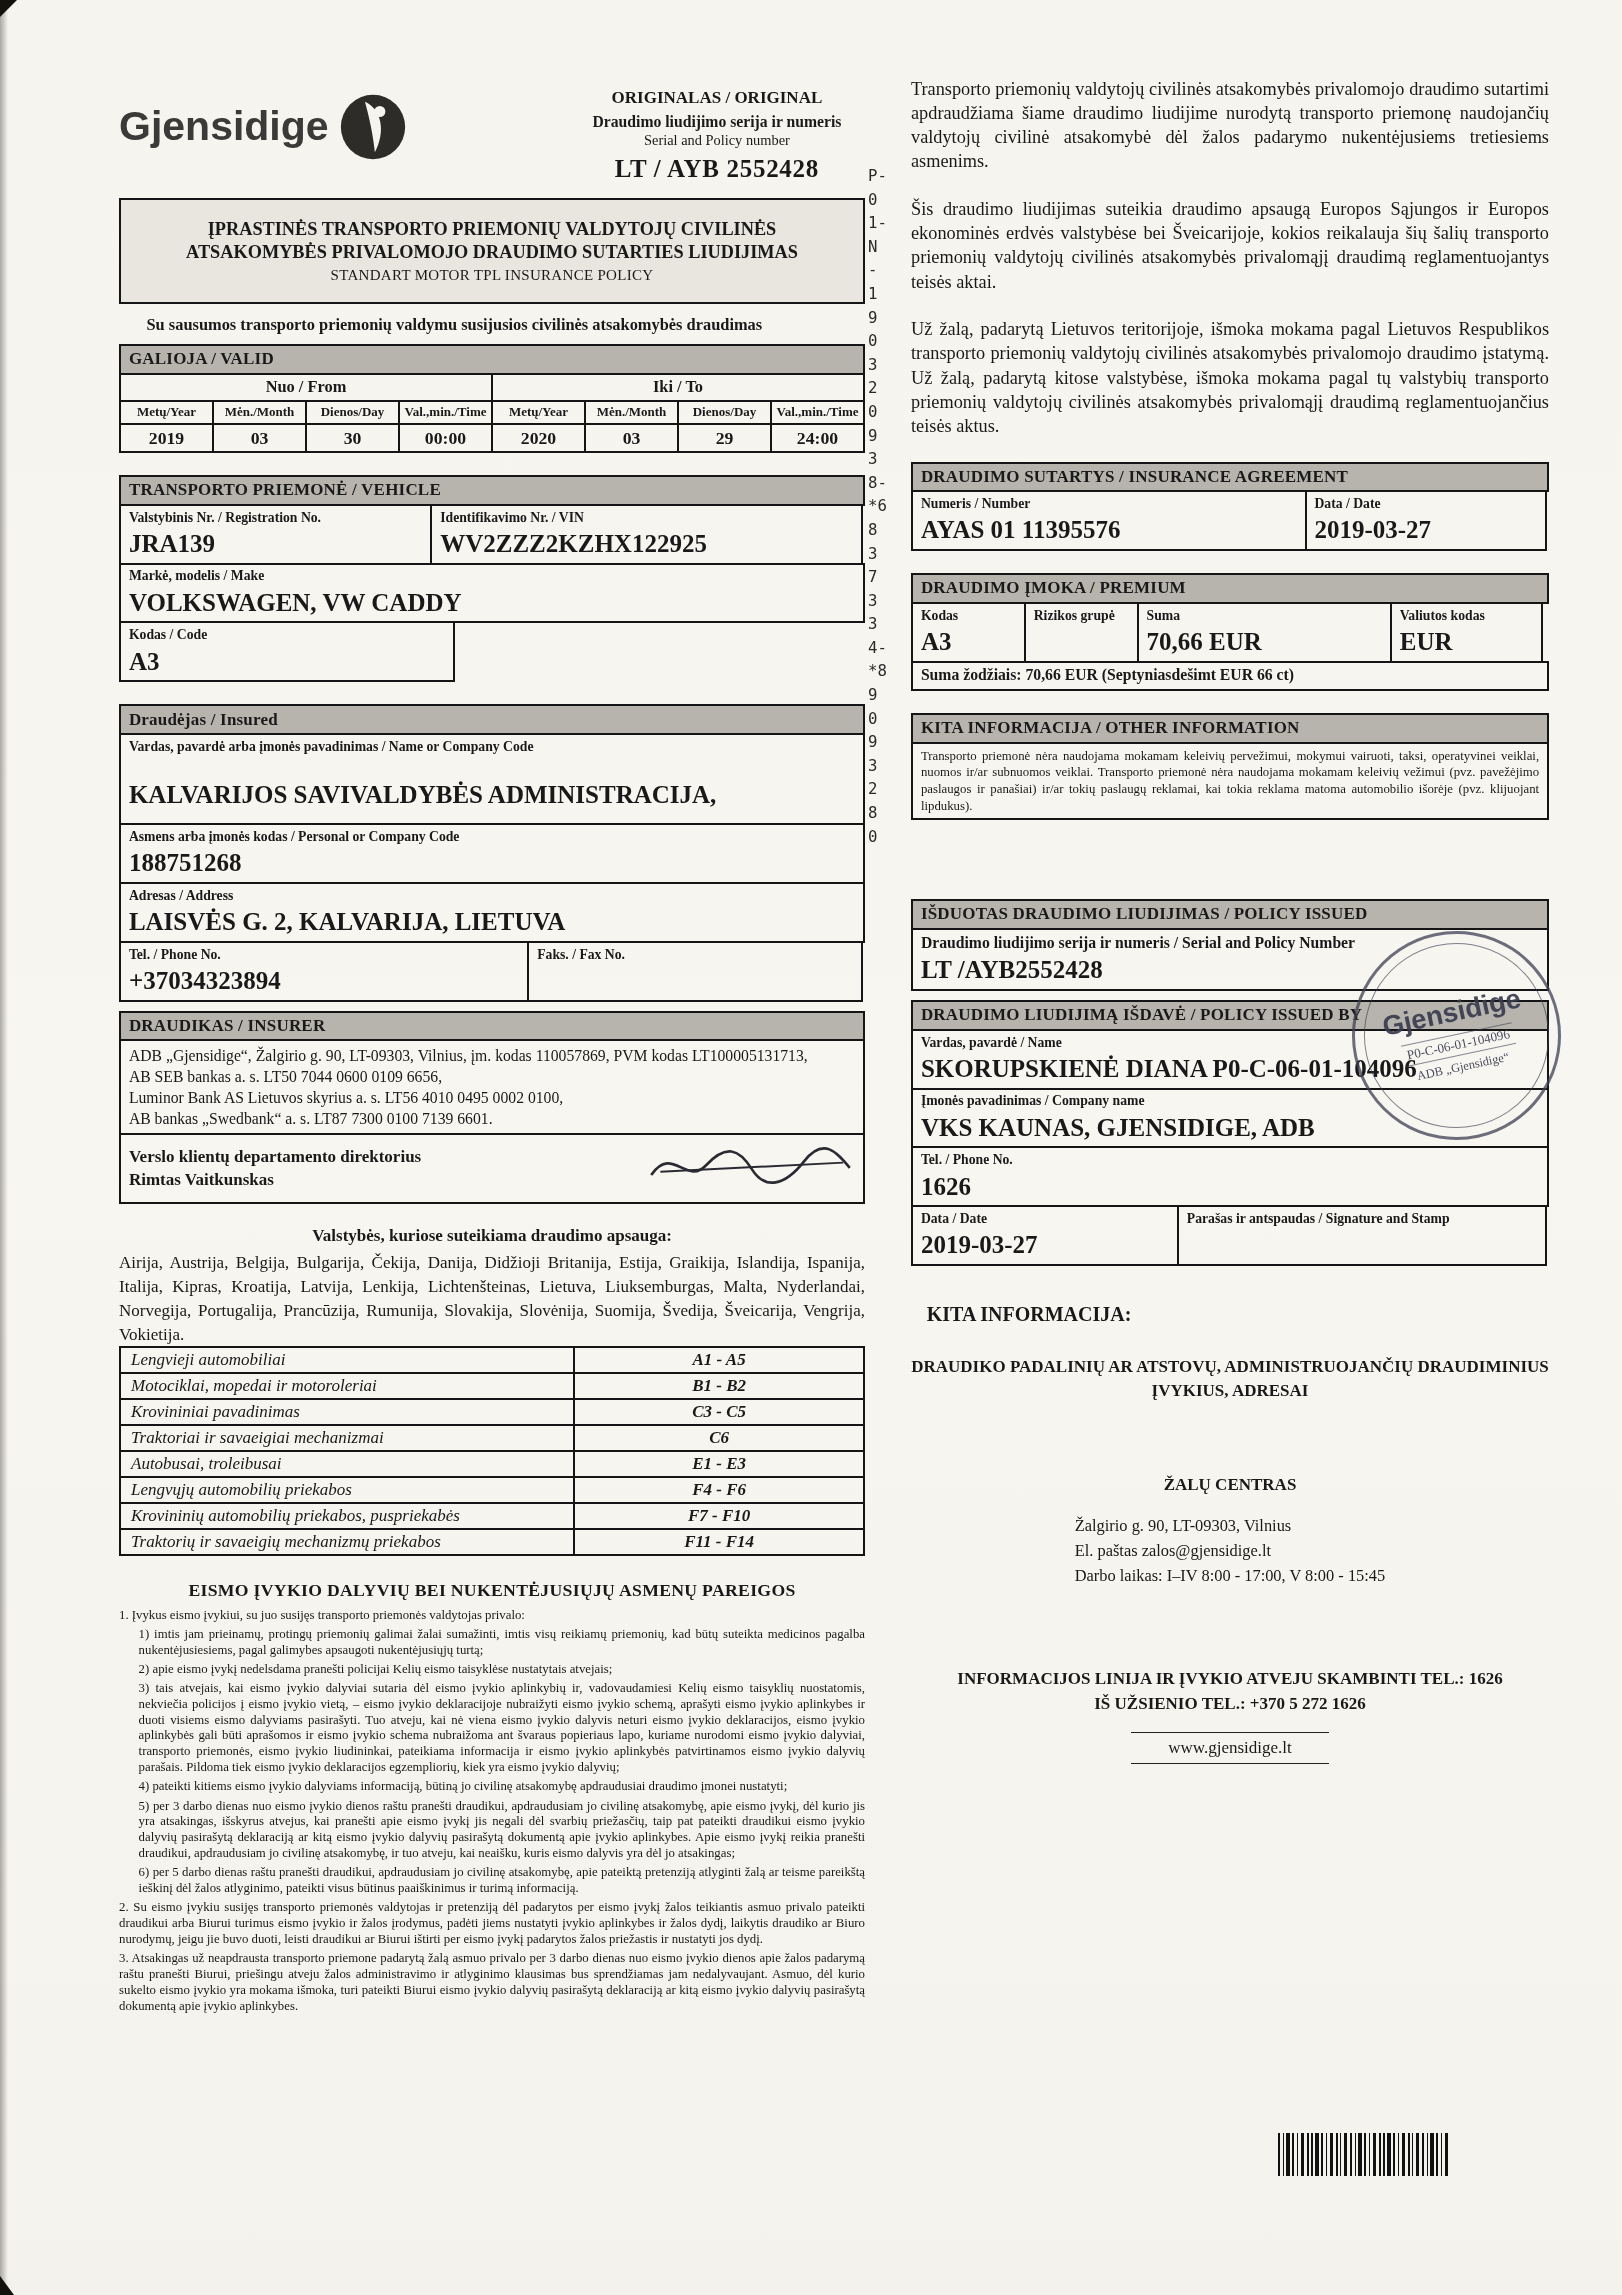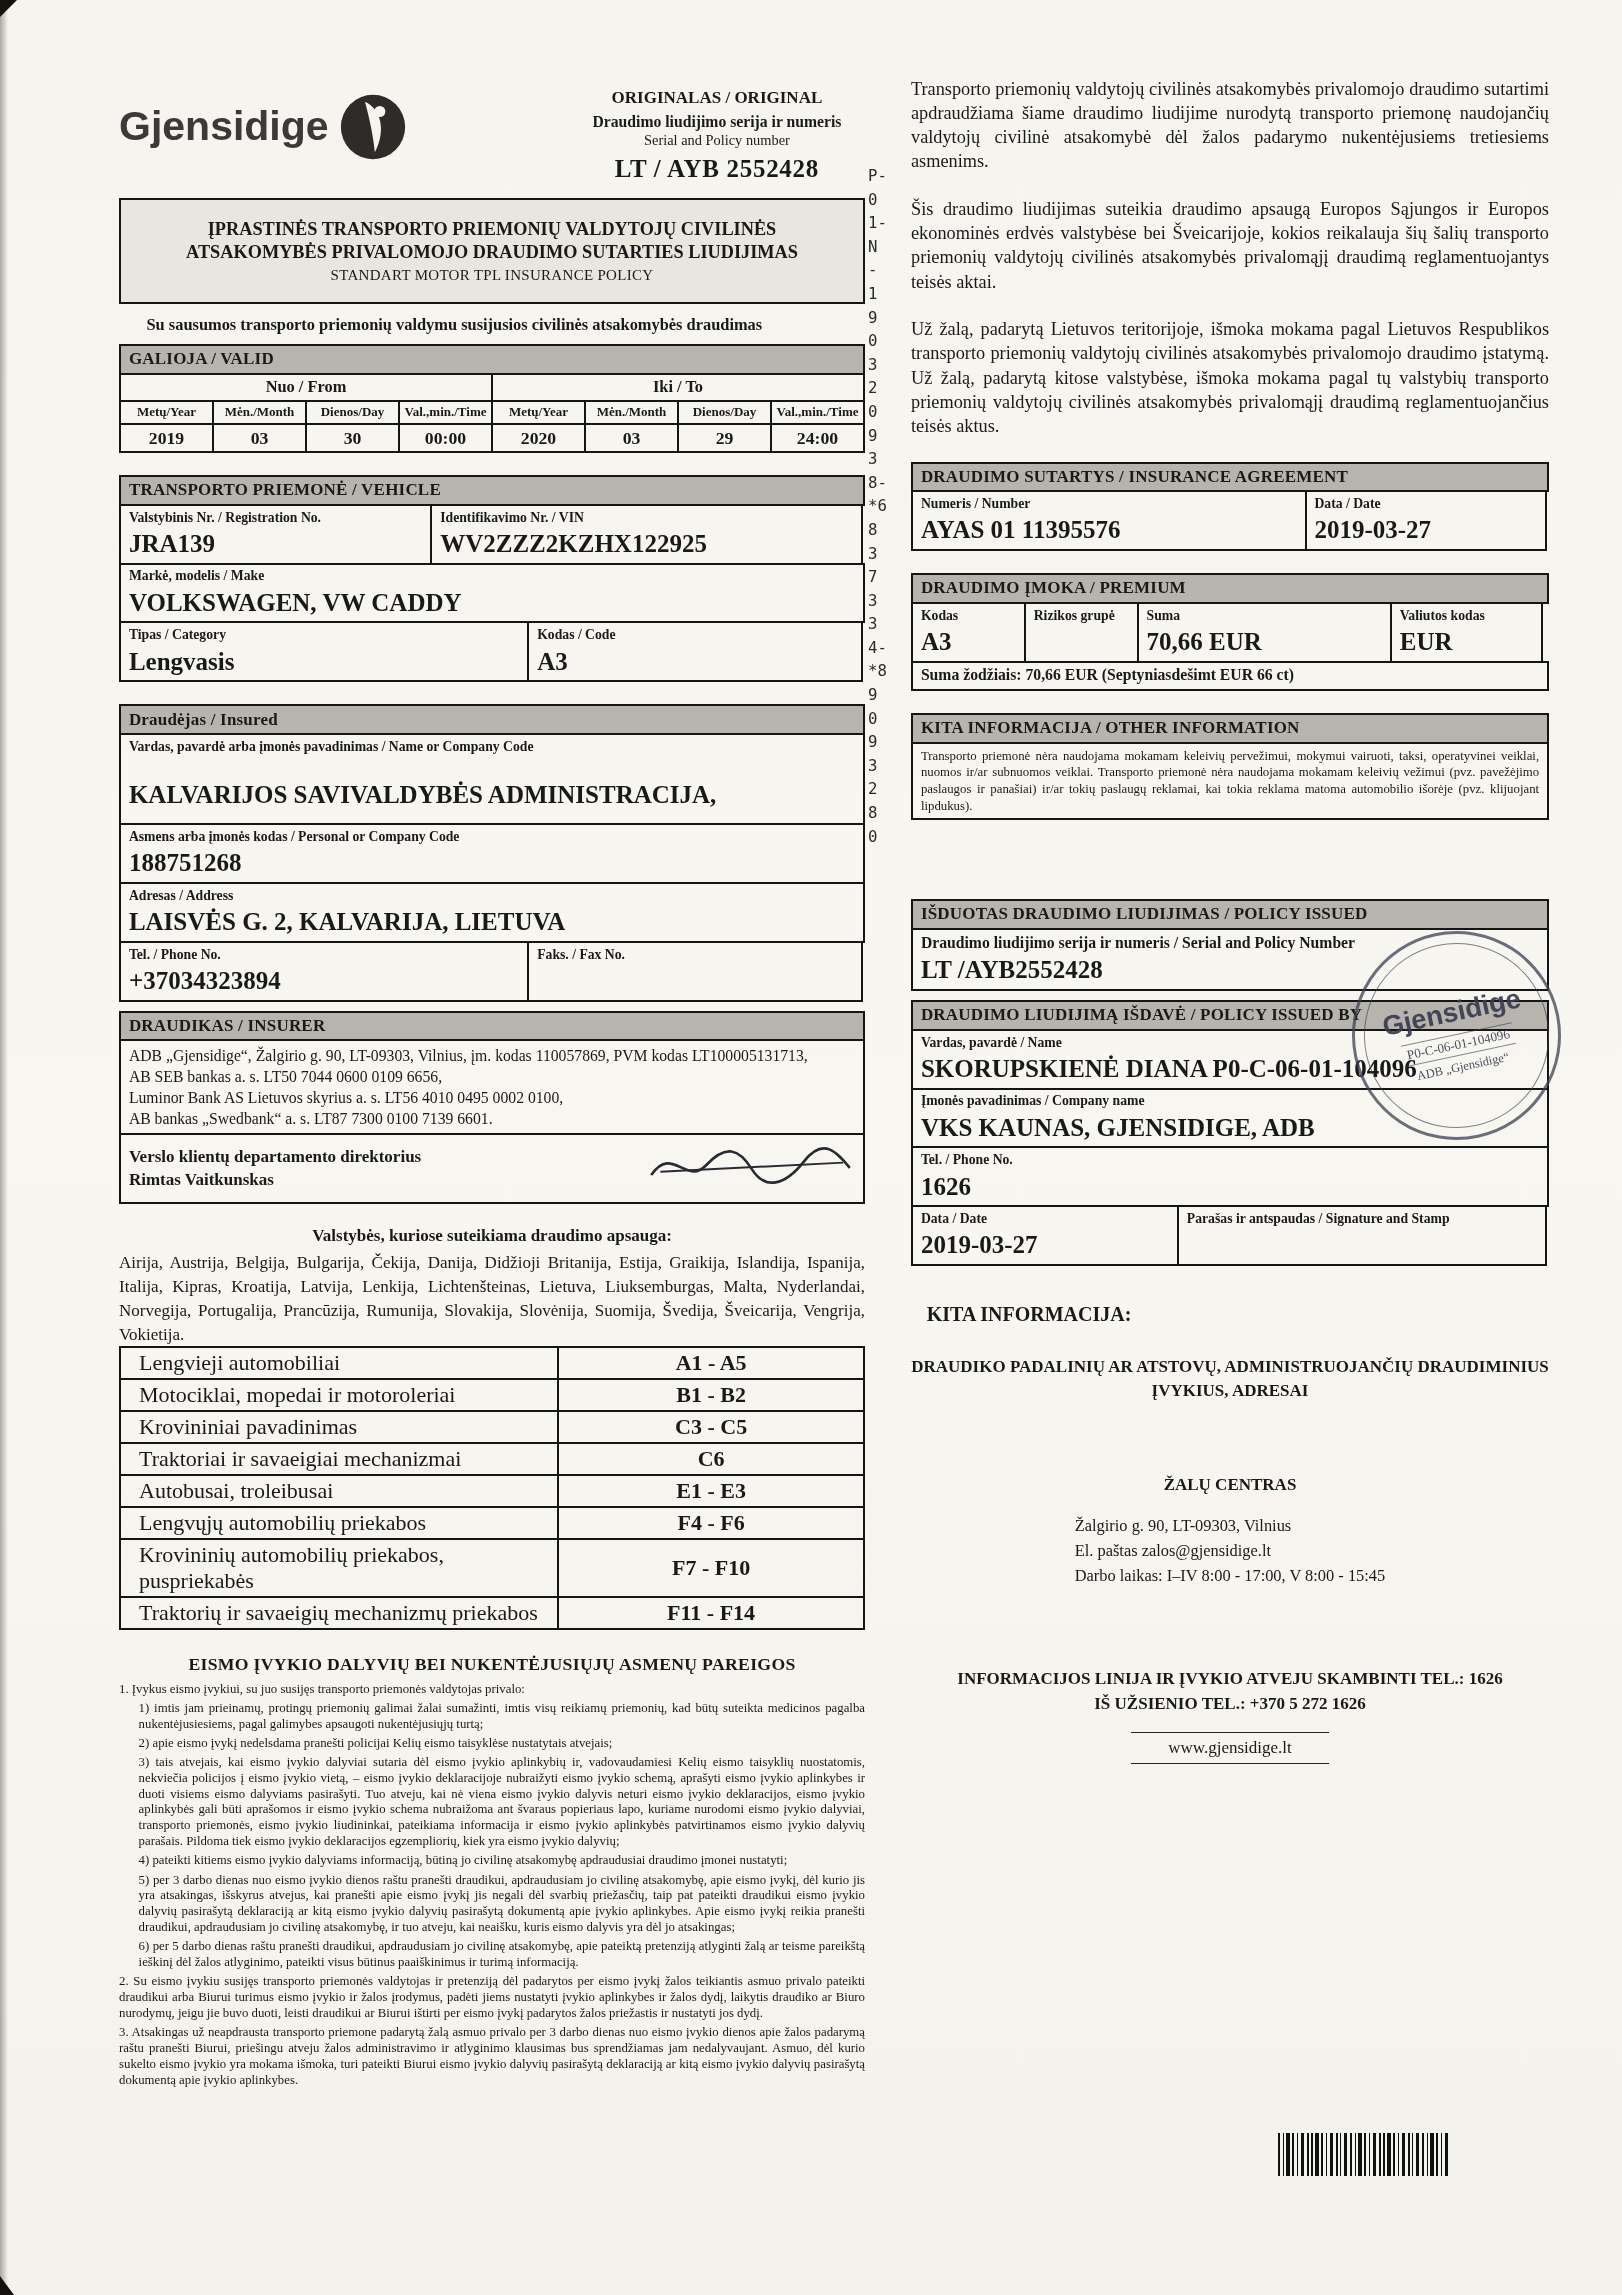--- a/index.html
+++ b/index.html
@@ -56,21 +56,21 @@
   .details-text{font-size:15.7px;line-height:1.34;white-space:pre-line;}
   .director-cell{display:flex;justify-content:space-between;align-items:center;}
   .director-lines{font-weight:bold;font-size:17px;line-height:1.35;}
   .sig svg{display:block;}
 
   .c-title{font-weight:bold;font-size:17px;margin-top:22px;text-align:center;}
   .c-text{font-size:17px;line-height:1.4;text-align:justify;margin-top:5.2px;}
 
   .t-title{font-weight:bold;font-size:17px;margin-top:14.4px;margin-bottom:3.9px;}
   table.types{width:100%;border-collapse:collapse;table-layout:fixed;}
-  table.types td{border:2px solid #151515;padding:2px 18px;font-size:22px;}
+  table.types td{border:2px solid #151515;padding:2px 10px;font-size:17px;font-style:italic;}
   table.types td.code{width:36%;text-align:center;font-weight:bold;}
 
   .d-title{text-align:center;font-weight:bold;font-size:17.7px;margin:23.6px 0 6.5px;letter-spacing:0.3px;}
   .d-item{font-size:12.8px;line-height:1.24;text-align:justify;margin-top:3.3px;}
   .lvl1{margin-left:19.6px;}
 
   
   .rp{font-size:18.3px;line-height:1.32;text-align:justify;margin:0 0 23.6px 0;}
   .rcell-smalltext{font-size:12.8px;line-height:1.3;text-align:justify;}
   .gap-lg{margin-top:79px;}
@@ -201,24 +201,20 @@
         <div class="value">WV2ZZZ2KZHX122925</div>
       </div>
     </div>
     <div class="frow">
       <div class="fcell w100">
         <div class="label">Markė, modelis / Make</div>
         <div class="value">VOLKSWAGEN, VW CADDY</div>
       </div>
     </div>
     <div class="frow">
-      <div class="fcell w55">
-        <div class="label">Tipas / Category</div>
-        <div class="value">Lengvasis</div>
-      </div>
       <div class="fcell w45">
         <div class="label">Kodas / Code</div>
         <div class="value">A3</div>
       </div>
     </div>
 
     <div class="shead">Draudėjas / Insured</div>
     <div class="frow">
       <div class="fcell w100 tall">
         <div class="label">Vardas, pavardė arba įmonės pavadinimas / Name or Company Code</div>

